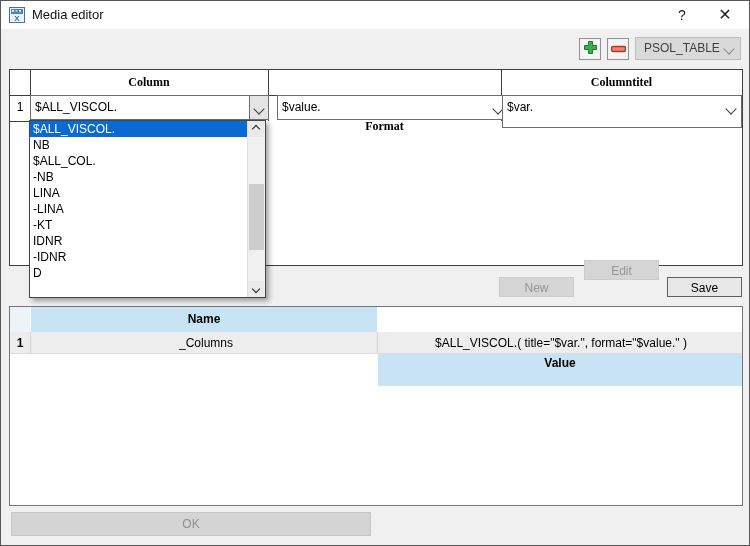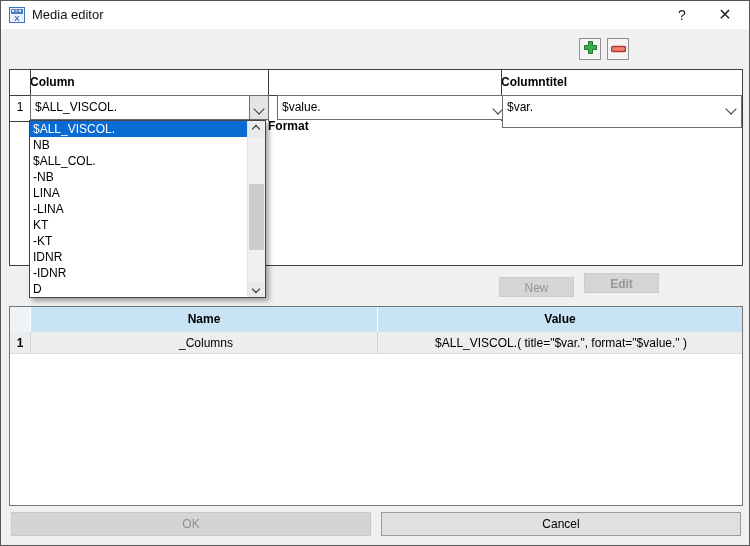--- a/index.html
+++ b/index.html
@@ -16,21 +16,21 @@
   
   .tool-btn{top:37px;width:22px;height:22px;background:#f4f4f4;border:1px solid #919191;display:flex;align-items:center;justify-content:center;}
   .table-combo{left:634px;top:36px;width:106px;height:23px;background:#d9d9d9;border:1px solid #bdbdbd;color:#3f3f3f;line-height:21px;padding-left:8px;}
   .table-combo .chev{position:absolute;right:7px;top:7px;border-color:#8a8a8a;}
 
   .chev{width:7px;height:7px;border-right:1.4px solid #3c3c3c;border-bottom:1.4px solid #3c3c3c;transform:rotate(45deg);display:inline-block;}
   .chev-up{transform:rotate(-135deg);}
 
   
   .upper-grid{left:8px;top:68px;width:734px;height:197px;background:#ffffff;border:1px solid #3f3f3f;}
-  .ug-head{top:0;height:25px;line-height:25px;font-weight:bold;}
+  .ug-head{top:0;height:25px;line-height:25px;text-align:center;font-weight:bold;font-family:Liberation Serif, serif;}
   .dark-vline{width:1px;background:#3f3f3f;top:0;}
   .dark-hline{height:1px;background:#3f3f3f;left:0;}
   .rownum{text-align:center;line-height:25px;}
   .combo{background:#fff;border:1px solid #6e6e6e;line-height:22px;padding-left:4px;overflow:hidden;}
   .combo .chev{position:absolute;right:6px;top:9px;}
   .combo .dropbtn{position:absolute;right:0;top:0;width:18px;height:100%;background:#e4e4e4;border-left:1px solid #6e6e6e;}
   .combo .dropbtn .chev{right:5px;top:9px;}
 
   
   .dropdown{left:28px;top:119px;width:237px;height:178px;background:#ffffff;border:1px solid #464646;z-index:6;box-shadow:3px 3px 5px rgba(0,0,0,0.35);}
@@ -87,20 +87,24 @@
         </svg>
     </span>
   </div>
   <div class="abs tool-btn" style="left:606px;">
     <span>
       <svg width="15" height="8" viewBox="0 0 15 8">
           <rect x="0.5" y="1.5" width="14" height="5" rx="1.5" fill="#ee8075" stroke="#b03a2e" stroke-width="1.4"></rect>
         </svg>
     </span>
   </div>
+  <div class="abs table-combo">
+    <span>PSOL_TABLE</span>
+    <span class="chev"></span>
+  </div>
 
   <div class="abs upper-grid">
 
     <div class="abs ug-head" style="left:20px;width:238px;">Column</div>
     <div class="abs ug-head" style="left:258px;width:233px;margin-top:44px;">Format</div>
     <div class="abs ug-head" style="left:491px;width:241px;">Columntitel</div>
 
     <div class="abs dark-vline" style="left:20px;height:185px;"></div>
     <div class="abs dark-vline" style="left:258px;height:51px;"></div>
     <div class="abs dark-vline" style="left:491px;height:51px;"></div>
@@ -124,47 +128,46 @@
     </div>
   </div>
 
   <div class="abs dropdown">
     <div class="dd-item selected">$ALL_VISCOL.</div>
     <div class="dd-item">NB</div>
     <div class="dd-item">$ALL_COL.</div>
     <div class="dd-item">-NB</div>
     <div class="dd-item">LINA</div>
     <div class="dd-item">-LINA</div>
-    <div class="dd-item">KT</div>
     <div class="dd-item">-KT</div>
     <div class="dd-item">IDNR</div>
     <div class="dd-item">-IDNR</div>
     <div class="dd-item">D</div>
     <div class="dd-scroll">
       <div class="dd-arrow" style="top:0;">
           <span class="chev chev-up"></span>
         </div>
       <div class="dd-thumb"></div>
       <div class="dd-arrow" style="bottom:0;">
           <span class="chev"></span>
         </div>
     </div>
   </div>
 
   <div class="abs btn btn-disabled" style="left:498px;top:276px;width:75px;">New</div>
-  <div class="abs btn btn-disabled" style="left:583px;top:272px;width:75px;font-weight:bold;">Edit</div>
+  <div class="abs btn btn-disabled" style="left:583px;top:259px;width:75px;">Edit</div>
+  <div class="abs btn btn-enabled" style="left:666px;top:276px;width:75px;">Save</div>
 
   <div class="abs lower-grid">
     <div class="abs lg-gutterhead"></div>
     <div class="abs lg-headcell" style="left:21px;width:346px;">Name</div>
-    <div class="abs lg-headcell" style="left:368px;width:364px;">Value</div>
+    <div class="abs lg-headcell" style="left:368px;width:364px;margin-top:44px;">Value</div>
     <div class="lg-row abs"></div>
     <div class="abs lg-cell" style="left:0;width:20px;text-align:center;font-weight:bold;">1</div>
     <div class="abs lg-cell" style="left:21px;width:345px;padding-left:5px;">_Columns</div>
     <div class="abs lg-cell" style="left:368px;width:360px;padding-left:6px;">$ALL_VISCOL.( title="$var.", format="$value." )</div>
     <div class="abs lite-vline" style="left:20px;top:25px;height:22px;"></div>
     <div class="abs lite-vline" style="left:367px;top:25px;height:22px;"></div>
   </div>
 
   <div class="abs foot-btn ok-btn">OK</div>
-  <div class="abs foot-btn cancel-btn">Cancel</div>
 
 </div>
 
 </body></html>

